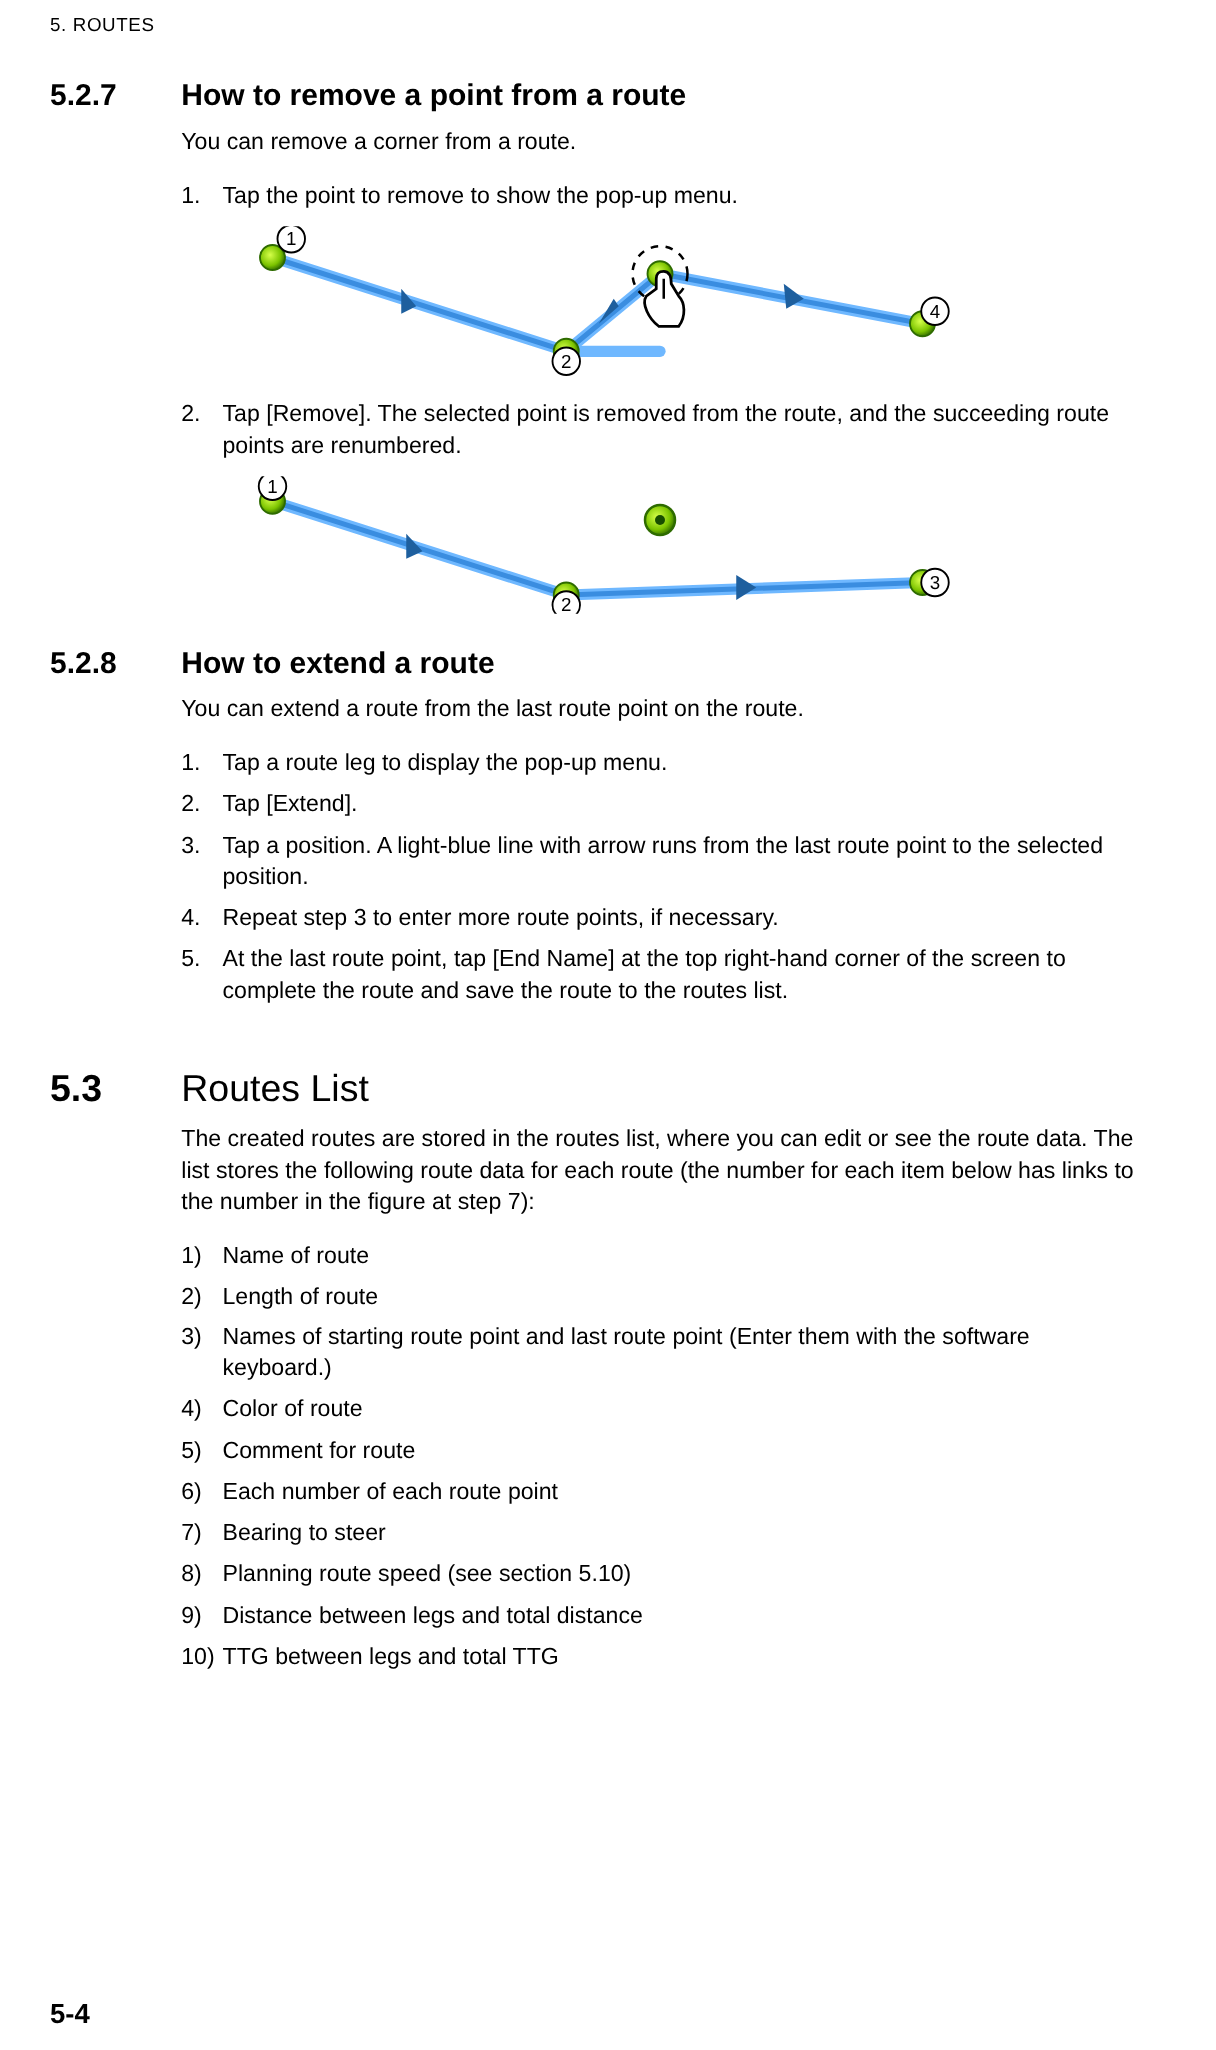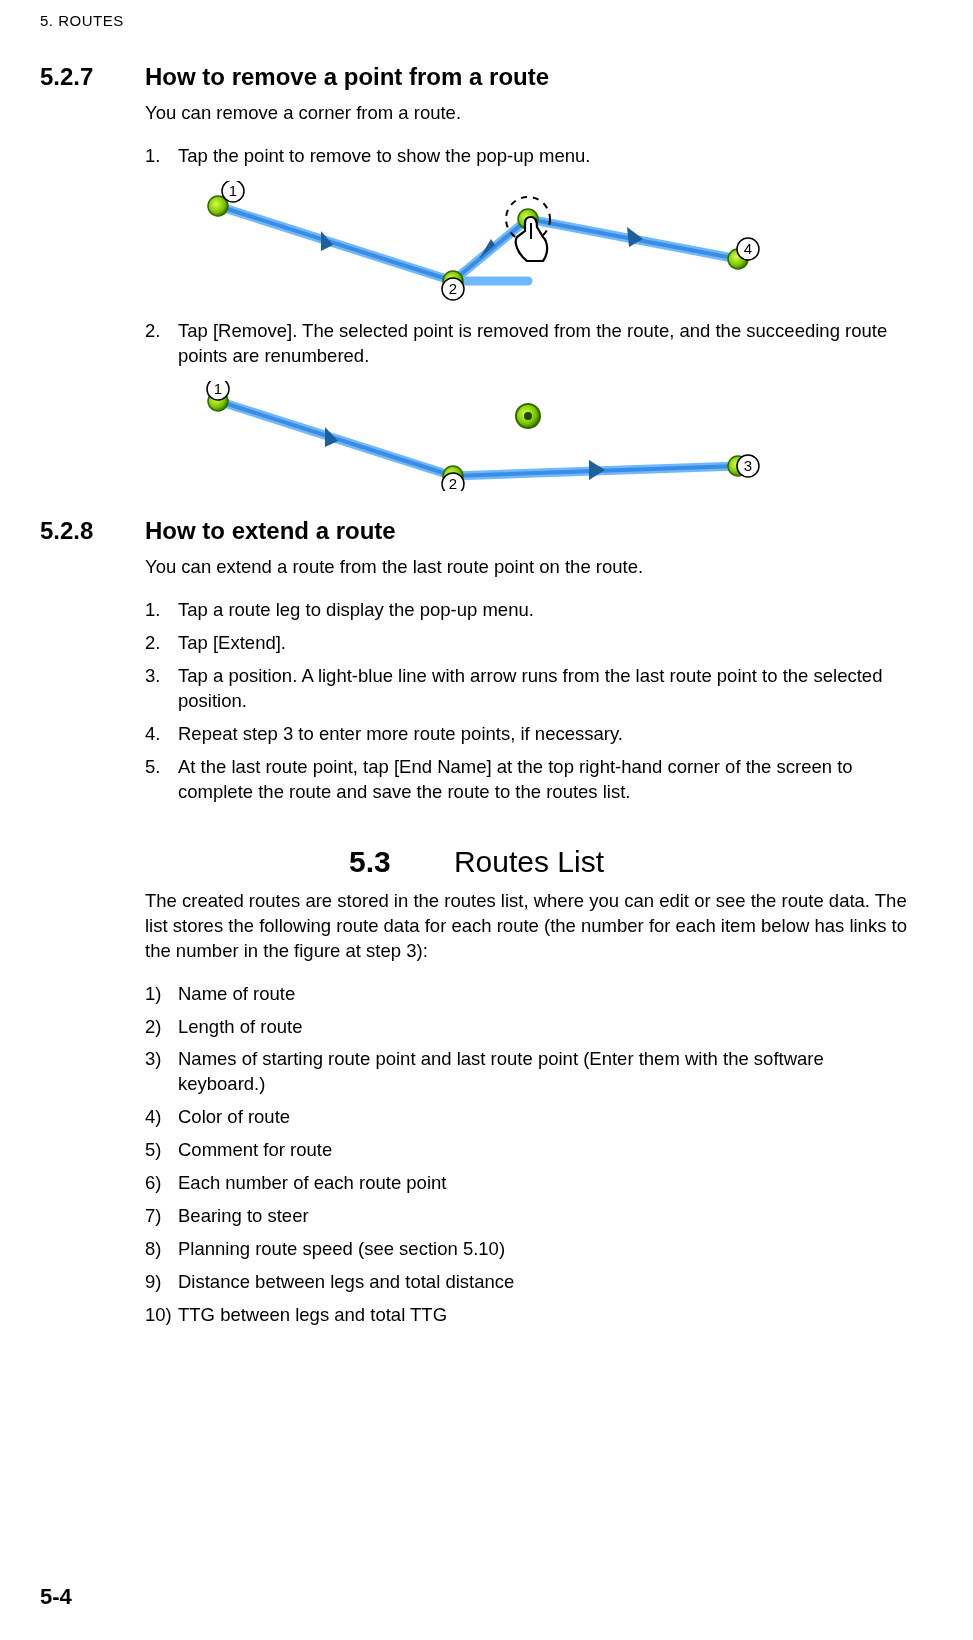--- a/index.html
+++ b/index.html
@@ -67,21 +67,21 @@
     margin-bottom: 8px;
   }
   .ol-paren .n {
     flex: 0 0 33px;
   }
   .figure {
     margin: 12px 0 18px 28px;
   }
   .page-num {
     position: absolute;
-    bottom: 30px;
+    bottom: 16px;
     left: 40px;
     font-size: 22px;
     font-weight: bold;
   }
 
   
   svg.route { display: block; }
 </style>
 </head>
 <body>
@@ -223,27 +223,27 @@
           <span class="n">4.</span>
           <span>Repeat step 3 to enter more route points, if necessary.</span>
         </li>
       <li>
           <span class="n">5.</span>
           <span>At the last route point, tap [End Name] at the top right-hand corner of the screen to complete the route and save the route to the routes list.</span>
         </li>
     </ol>
   </div>
 
-  <div class="section-row" style="margin-top:40px;justify-content:center;">
+  <div class="section-row" style="margin-top:50px;">
     <div class="sec-num-h1">5.3</div>
     <div class="sec-title-h1">Routes List</div>
   </div>
 
   <div class="body-block">
-    <div class="intro">The created routes are stored in the routes list, where you can edit or see the route data. The list stores the following route data for each route (the number for each item below has links to the number in the figure at step 3):</div>
+    <div class="intro">The created routes are stored in the routes list, where you can edit or see the route data. The list stores the following route data for each route (the number for each item below has links to the number in the figure at step 7):</div>
     <ol class="ol-paren">
       <li>
           <span class="n">1)</span>
           <span>Name of route</span>
         </li>
       <li>
           <span class="n">2)</span>
           <span>Length of route</span>
         </li>
       <li>

